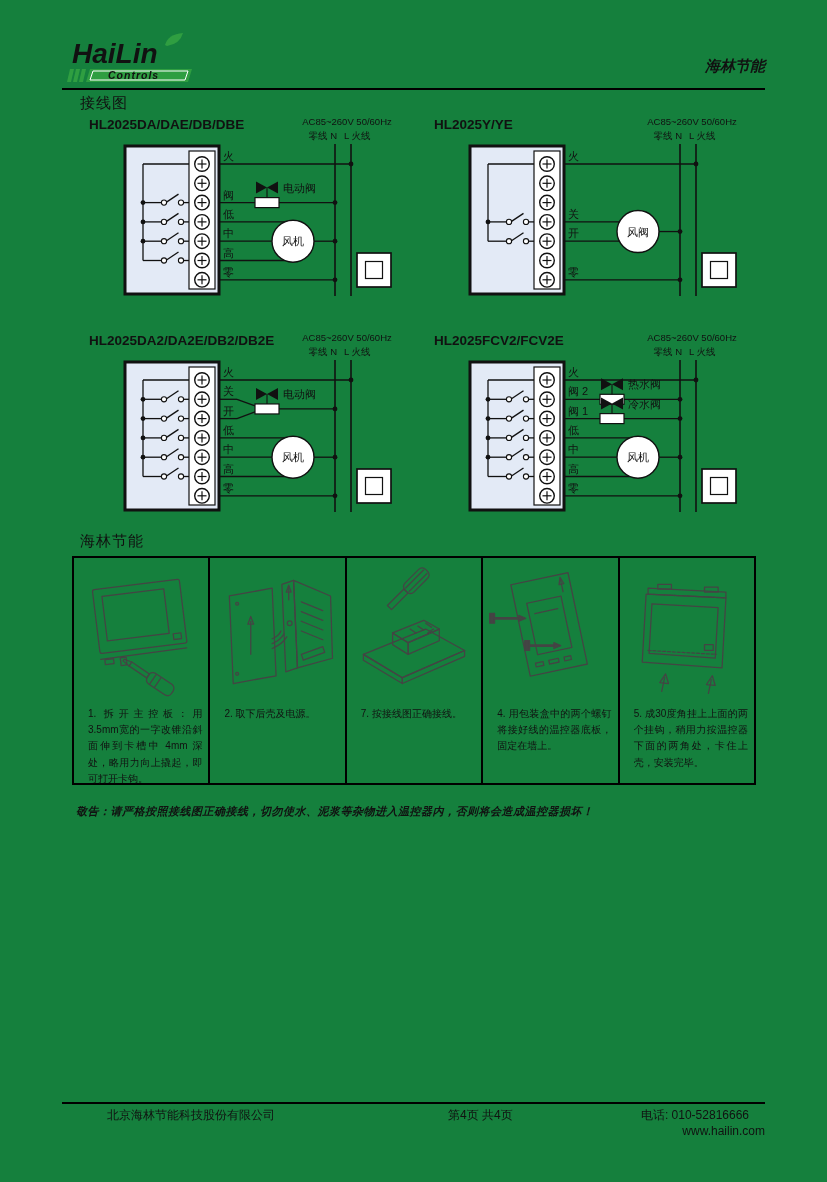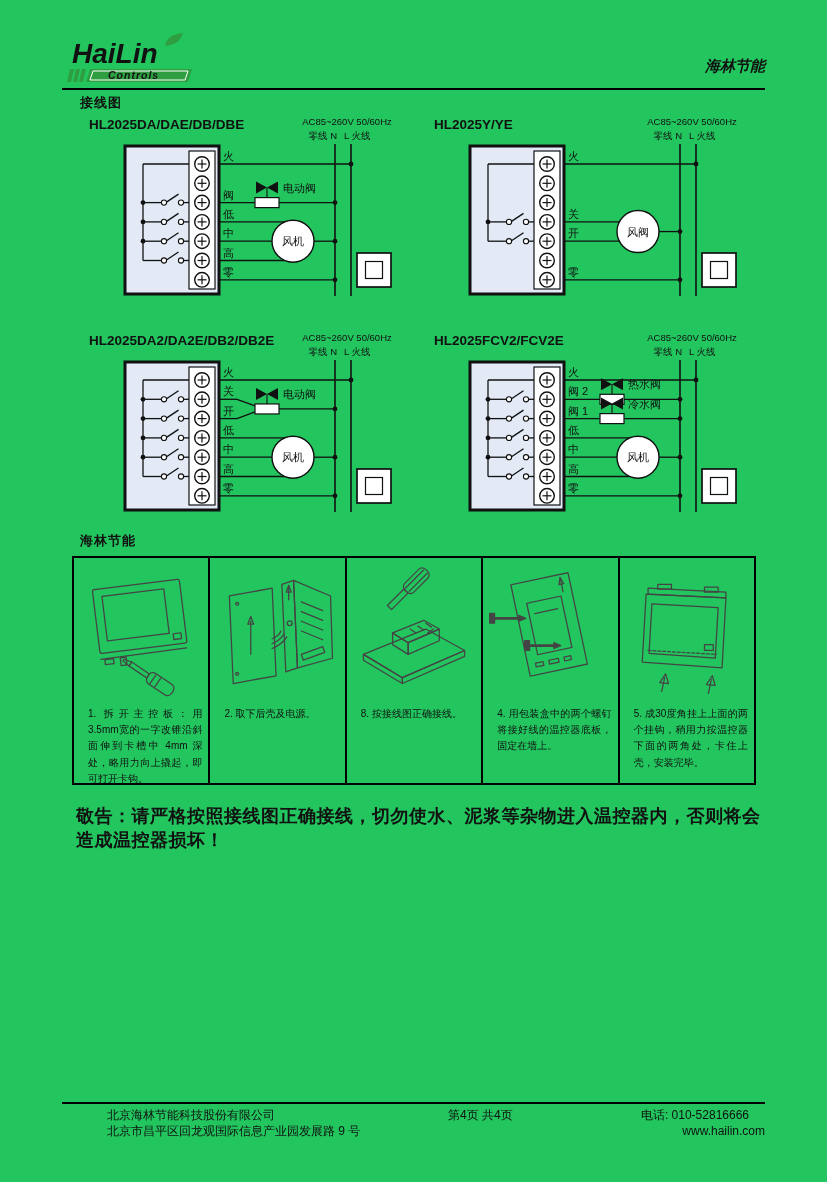--- a/index.html
+++ b/index.html
@@ -1,35 +1,35 @@
 <!DOCTYPE html>
 <html><head>
 <meta charset="utf-8">
 <style>
   html,body{margin:0;padding:0;background:#888;}
-  #page{position:relative;width:827px;height:1182px;background:#22c55e;margin:0 auto;
+  #page{position:relative;width:827px;height:1182px;background:#15803d;margin:0 auto;
         font-family:"Liberation Sans","DejaVu Sans",sans-serif;color:#111;overflow:hidden;}
   .abs{position:absolute;}
   .rule{position:absolute;height:2px;background:#000;}
-  .sec-title{font-size:13px;font-weight:bold;letter-spacing:1px;}
+  .sec-title{font-size:15px;font-weight:normal;letter-spacing:1px;}
   .brand-right{font-size:15px;font-weight:bold;font-style:italic;}
   svg text{font-family:"Liberation Sans","DejaVu Sans",sans-serif;fill:#111;}
   svg .dgTitle{font-size:13.5px;font-weight:bold;}
   svg .pw{font-size:9.5px;}
   svg .tl{font-size:11px;}
   svg .dev{font-size:11px;}
   
   #install-table{position:absolute;left:72px;top:556px;width:684px;height:229px;
      border:2px solid #000;display:flex;box-sizing:border-box;}
   .cell{flex:1 1 0;border-right:2px solid #000;display:flex;flex-direction:column;box-sizing:border-box;}
   .cell:last-child{border-right:none;}
   .pic{height:146px;flex:0 0 146px;display:flex;align-items:center;justify-content:center;}
   .cap{padding:2px 6px 4px 14px;font-size:10px;line-height:1.62;text-align:justify;}
   .sketch{stroke:#444;fill:none;stroke-width:1.3;stroke-linejoin:round;stroke-linecap:round;}
-  #warning{position:absolute;left:76px;top:804px;width:700px;font-size:18px;font-weight:bold;letter-spacing:.5px;}
+  #warning{position:absolute;left:76px;top:804px;width:700px;font-size:11px;font-weight:bold;letter-spacing:.5px;font-style:italic;}
   .foot{font-size:12px;line-height:16px;margin-left:43px;}
 </style>
 </head>
 <body>
 
 <div id="page">
 
   <svg class="abs" style="left:64px;top:32px" width="140" height="54" viewBox="0 0 140 54">
     <text x="8" y="31" font-size="28" font-weight="bold" font-style="italic" fill="#19418e">HaiLin</text>
     <path d="M101,13 Q104,2 119,1 Q116,12 103,14 Z" fill="#2f9e41"></path>
@@ -446,21 +446,21 @@
           <line x1="78" y1="66" x2="84" y2="70"></line>
             <line x1="86" y1="72" x2="80" y2="76"></line>
           <g transform="rotate(45 56 34)">
             <rect x="50" y="2" width="13" height="30" rx="5"></rect>
             <line x1="54" y1="4" x2="54" y2="30"></line>
               <line x1="59" y1="4" x2="59" y2="30"></line>
             <rect x="53.5" y="32" width="6" height="24"></rect>
           </g>
         </svg>
       </div>
-      <div class="cap">8. 按接线图正确接线。</div>
+      <div class="cap">7. 按接线图正确接线。</div>
     </div>
 
     <div class="cell">
       <div class="pic">
         <svg width="130" height="144" viewBox="0 0 132 148" class="sketch">
           <g transform="rotate(-12 62 72)">
             <rect x="36" y="20" width="60" height="96"></rect>
             <rect x="48" y="42" width="36" height="54"></rect>
             <line x1="54" y1="54" x2="78" y2="54"></line>
             <line x1="87" y1="38" x2="87" y2="26"></line>
@@ -506,18 +506,17 @@
       </div>
       <div class="cap">5. 成30度角挂上上面的两个挂钩，稍用力按温控器下面的两角处，卡住上壳，安装完毕。</div>
     </div>
 
   </div>
 
   <div id="warning">敬告：请严格按照接线图正确接线，切勿使水、泥浆等杂物进入温控器内，否则将会造成温控器损坏！</div>
 
   <div class="rule" style="left:62px;top:1102px;width:703px"></div>
   <div class="abs foot" style="left:64px;top:1107px">北京海林节能科技股份有限公司</div>
-  <div class="abs foot" style="left:64px;top:1123px">北京市昌平区回龙观国际信息产业园发展路 9 号</div>
   <div class="abs foot" style="left:405px;top:1107px">第4页  共4页</div>
   <div class="abs foot" style="right:78px;top:1107px;text-align:right">电话: 010-52816666</div>
   <div class="abs foot" style="right:62px;top:1123px;text-align:right">www.hailin.com</div>
 
 </div>
 
 </body></html>

